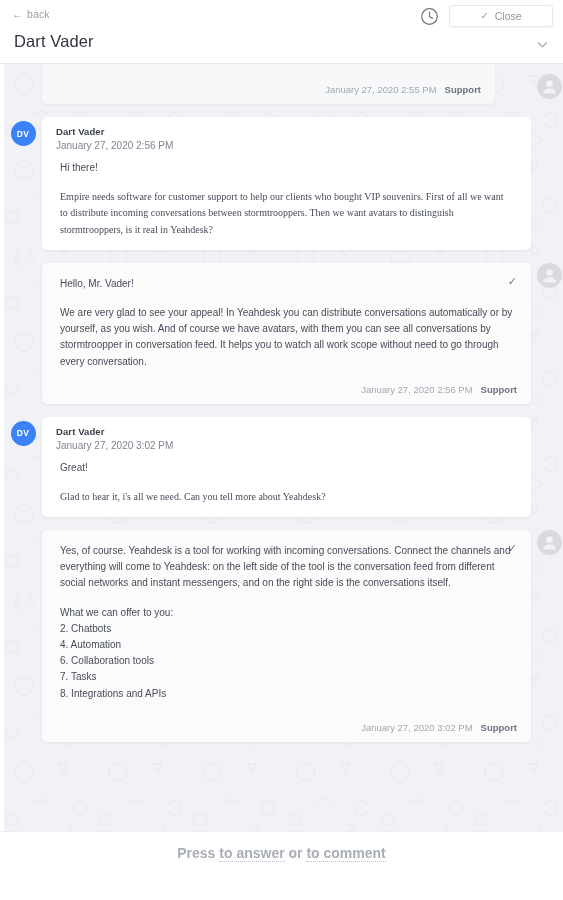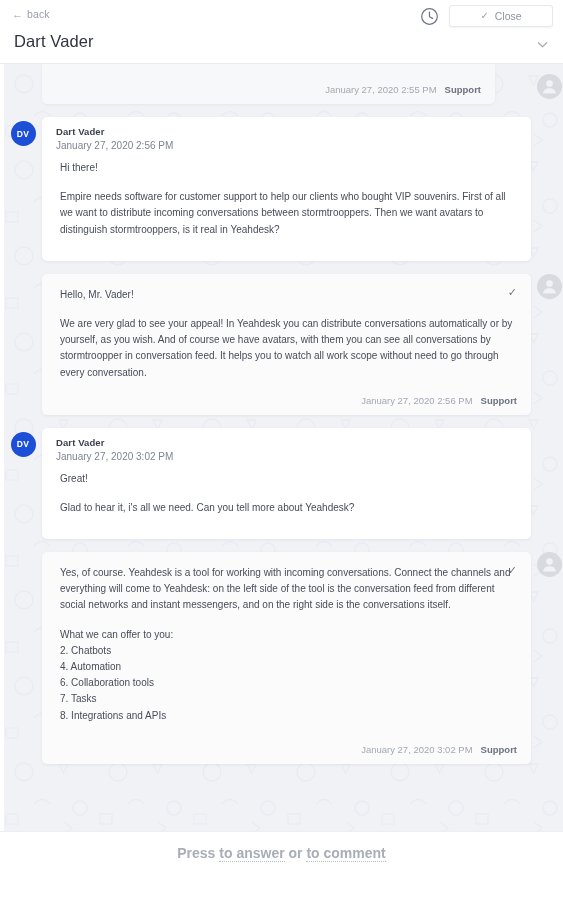--- a/index.html
+++ b/index.html
@@ -163,21 +163,21 @@
     height: 25px;
     border-radius: 50%;
     display: flex;
     align-items: center;
     justify-content: center;
     font-size: 8.5px;
     font-weight: 700;
     color: #ffffff;
     letter-spacing: 0.3px;
   }
-  .avatar.client { background: #1d4ed8; }
+  .avatar.client { background: #3b82f6; }
   .avatar.support {
     background: #d8dae0;
     position: relative;
   }
   .avatar.support svg { display: block; }
 
   .bubble {
     background: #ffffff;
     border-radius: 5px;
     box-shadow: 0 1px 3px rgba(40,50,80,0.07);
@@ -225,21 +225,21 @@
     padding: 3px 14px 0 14px;
   }
 
   .body-text {
     font-size: 10px;
     line-height: 1.62;
     color: #474c58;
     padding: 9px 18px 0 18px;
   }
   .body-text + .body-text { padding-top: 13px; }
-  .body-text:last-child { padding-bottom: 23px; }
+  .body-text:last-child { padding-bottom: 12px; font-family: Liberation Serif, serif; }
 
   .bubble-check {
     position: absolute;
     right: 14px;
     top: 13px;
     font-size: 11px;
     color: #6e7480;
     line-height: 1;
   }
 

